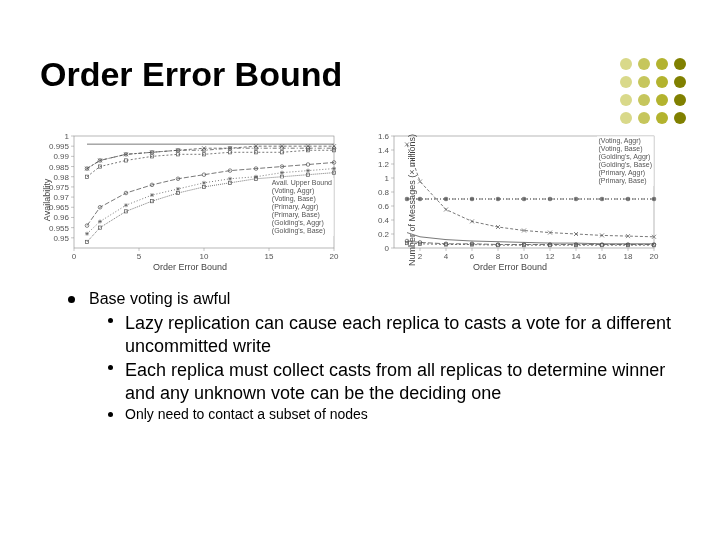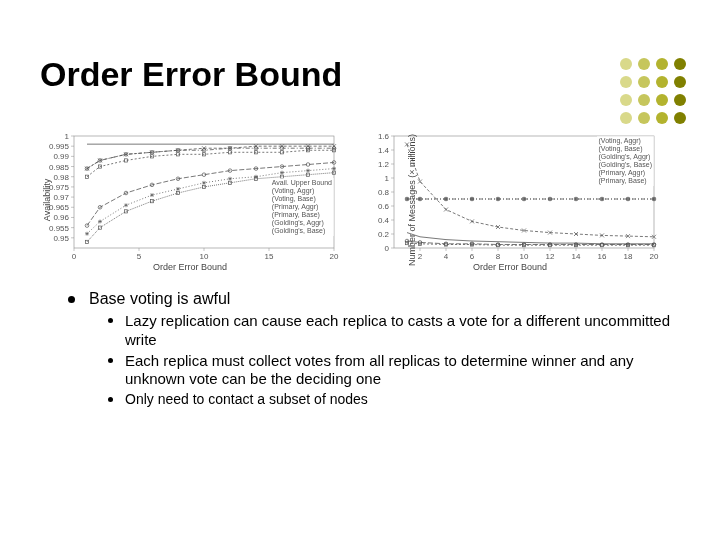--- a/index.html
+++ b/index.html
@@ -88,21 +88,21 @@
     font-size: 16px;
     color: #000;
   }
   .b1 { display:flex; margin-bottom:2px; }
   .b1 .dot, .b2 .dot, .b3 .dot, .b4 .dot {
     width:8px; height:8px; border-radius:50%; background:#000;
     flex-shrink:0; margin-top:7px; margin-right:14px;
   }
   .b2 { display:flex; margin-left:38px; margin-bottom:4px; }
   .b2 .dot { width:7px; height:7px; margin-top:6px; }
-  .b3 { display:flex; margin-left:78px; font-size:15px; margin-bottom:2px; }
+  .b3 { display:flex; margin-left:78px; font-size:18px; margin-bottom:2px; }
   .b3 .dot { width:5px; height:5px; margin-top:6px; margin-right:12px; }
   .b4 { display:flex; margin-left:38px; margin-top:6px; margin-bottom:2px; }
   .b4 .dot { width:7px; height:7px; margin-top:6px; }
   .b2 .txt, .b4 .txt { font-size:16px; }
   .b3 .txt { line-height:1.25; }
   .b4x { display:flex; margin-left:78px; font-size:14px; }
   .b4x .dot { width:5px; height:5px; border-radius:50%; background:#000; flex-shrink:0; margin-top:6px; margin-right:12px; }
 </style>
 </head>
 <body>
@@ -370,19 +370,19 @@
   <div class="b2">
     <div class="dot"></div>
     <div class="txt">Base voting is awful</div>
   </div>
   <div class="b3">
     <div class="dot"></div>
     <div class="txt">Lazy replication can cause each replica to casts a vote for a different uncommitted write</div>
   </div>
   <div class="b3">
     <div class="dot"></div>
-    <div class="txt">Each replica must collect votes from all replicas to determine winner and any unknown vote can be the deciding one</div>
+    <div class="txt">Each replica must collect casts from all replicas to determine winner and any unknown vote can be the deciding one</div>
   </div>
   <div class="b4x">
     <div class="dot"></div>
     <div class="txt">Only need to contact a subset of nodes</div>
   </div>
 </div>
 
 </body></html>

